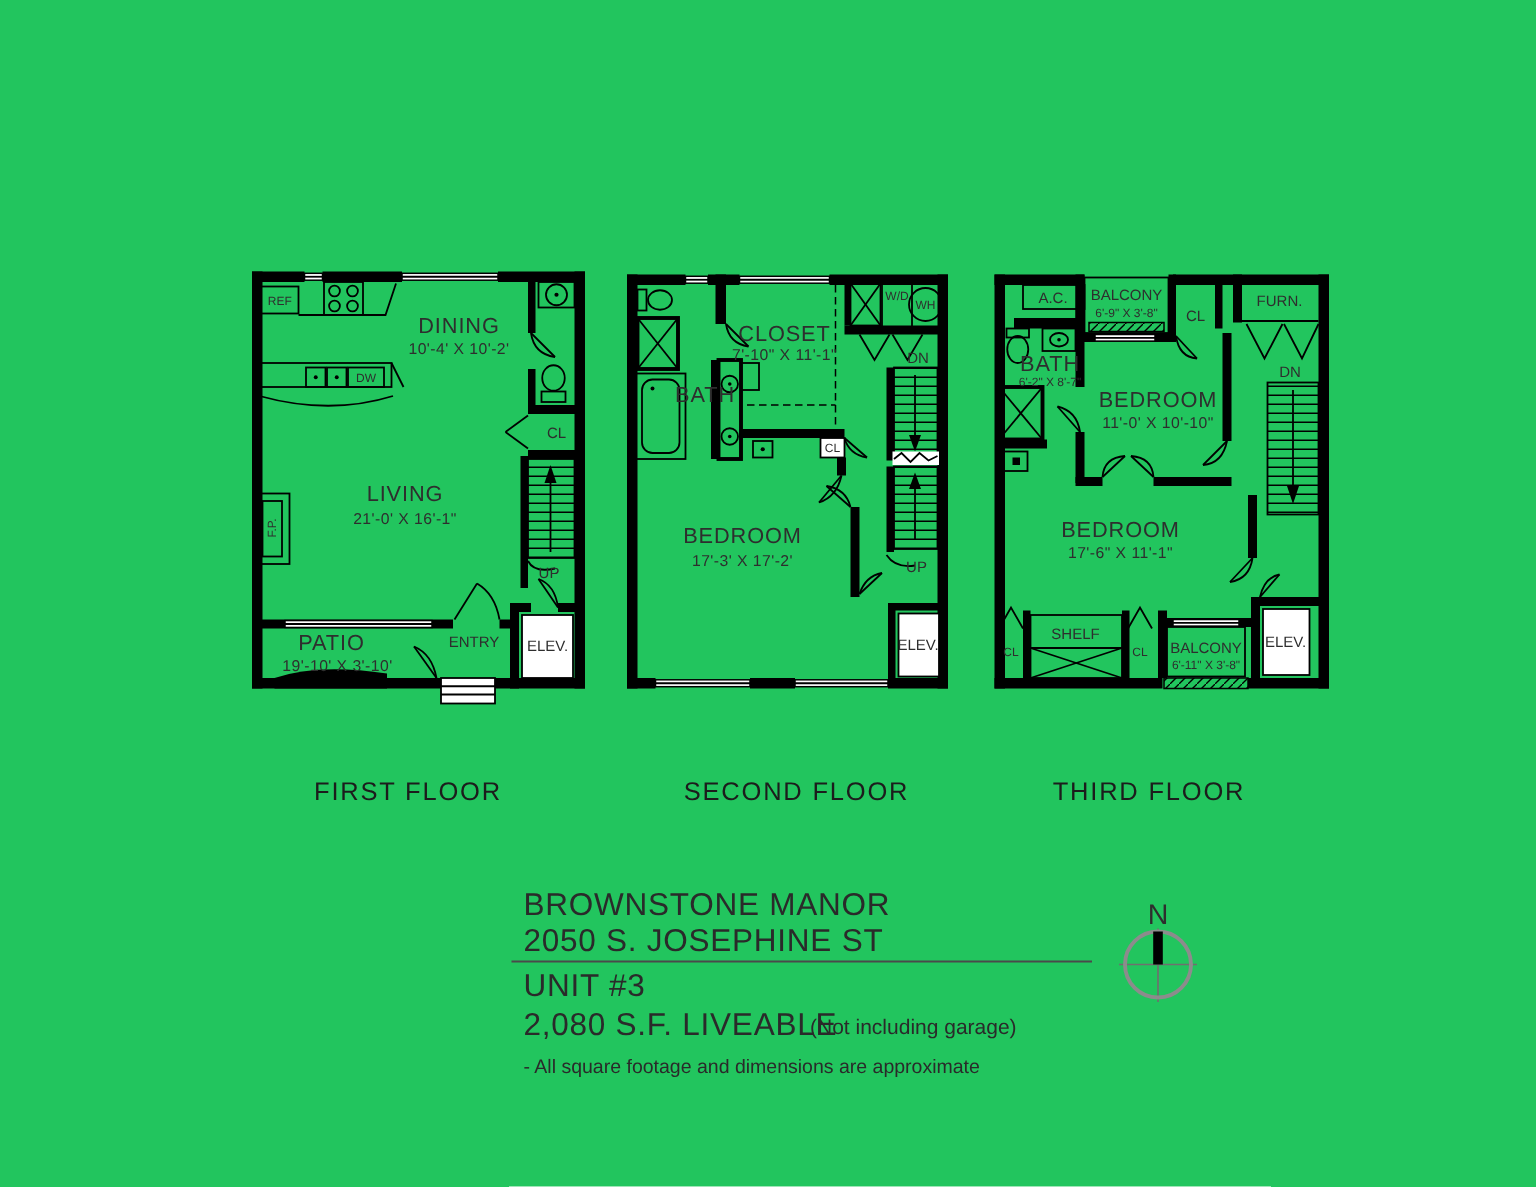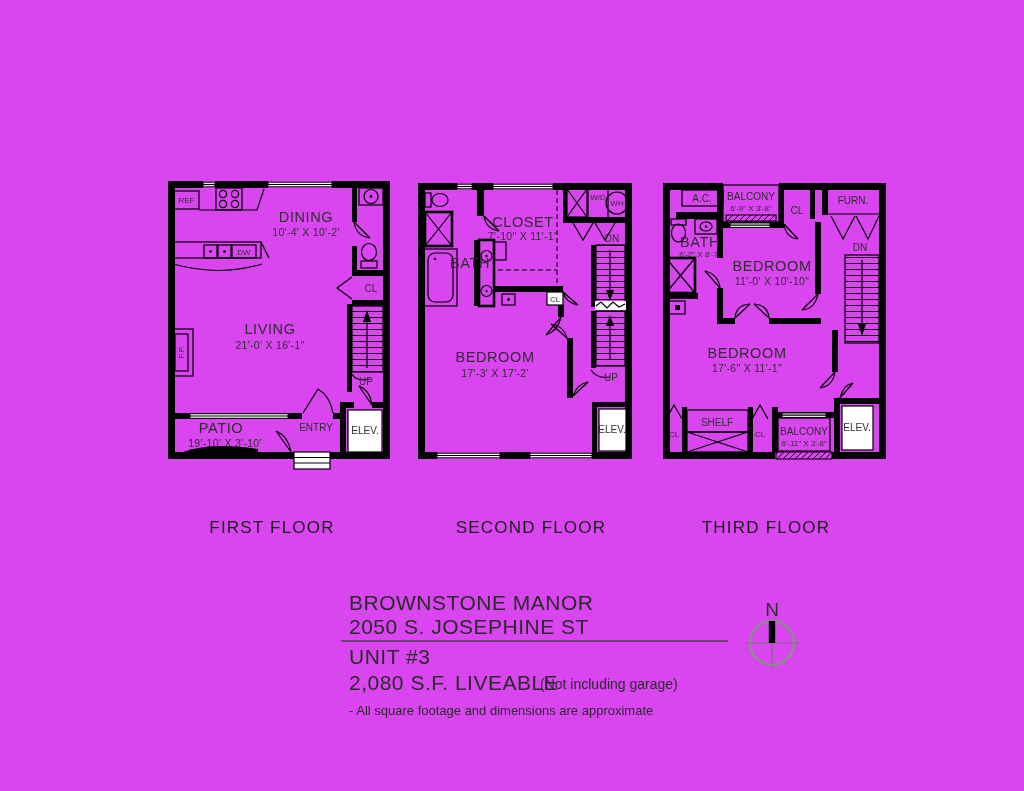--- a/index.html
+++ b/index.html
@@ -1,16 +1,16 @@
 <!DOCTYPE html>
 <html><head>
 <meta charset="utf-8">
 <style>
   html,body{margin:0;padding:0;background:#fff;}
-  .sheet{width:1024px;height:791px;background:#d946ef;position:relative;overflow:hidden;}
+  .sheet{width:1024px;height:791px;background:#22c55e;position:relative;overflow:hidden;}
   svg{display:block;}
   svg text{font-family:"Liberation Sans",sans-serif;fill:#2e2e2e;}
   .wall{fill:#000;}
   .thin{fill:none;stroke:#000;stroke-width:1.2px;}
   .thick{fill:none;stroke:#000;stroke-width:2.6px;}
   .winbox{fill:#fff;stroke:#000;stroke-width:1px;}
   .dash{fill:none;stroke:#000;stroke-width:1px;stroke-dasharray:5 3;}
   .white{fill:#fff;}
   .room{font-size:14.5px;letter-spacing:.6px;text-anchor:middle;}
   .dims{font-size:10.5px;letter-spacing:.3px;text-anchor:middle;}

